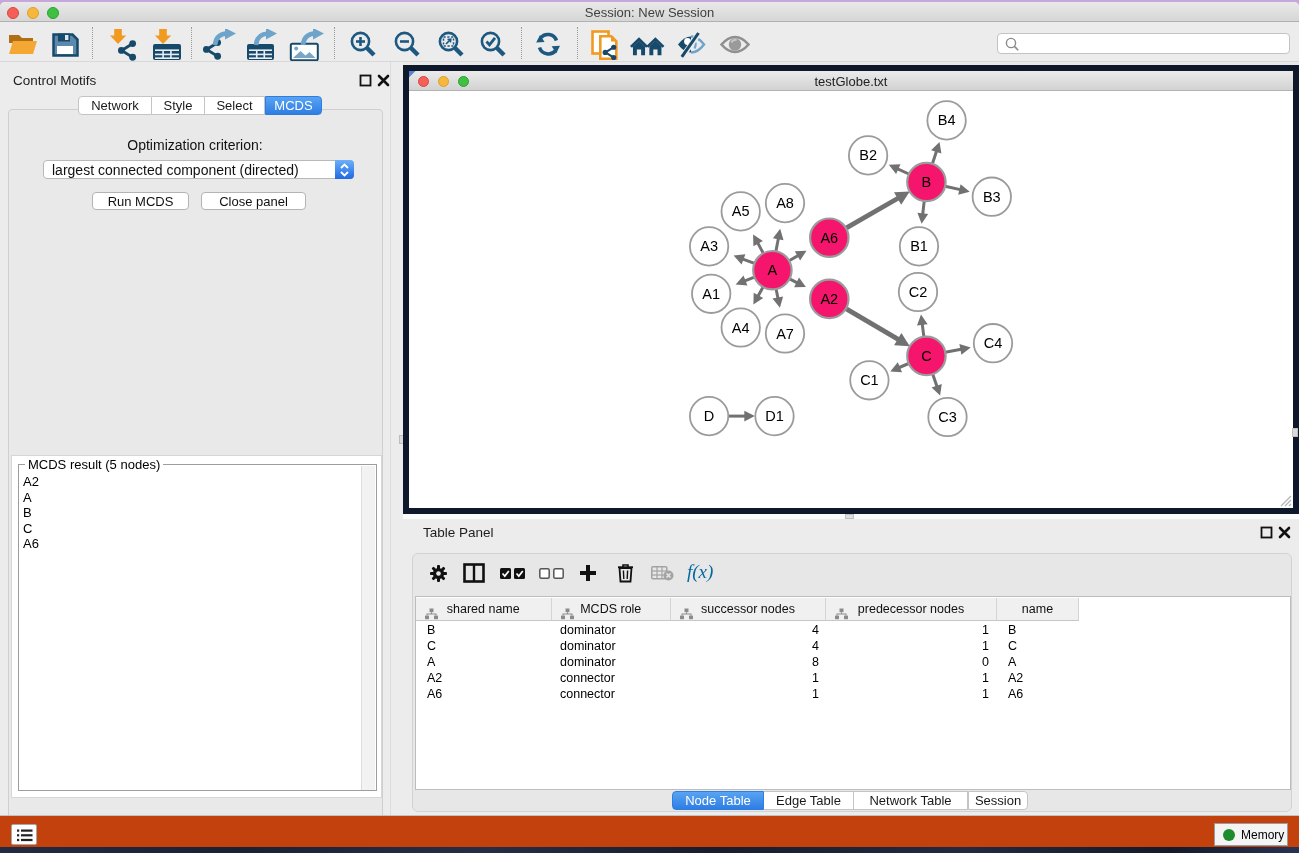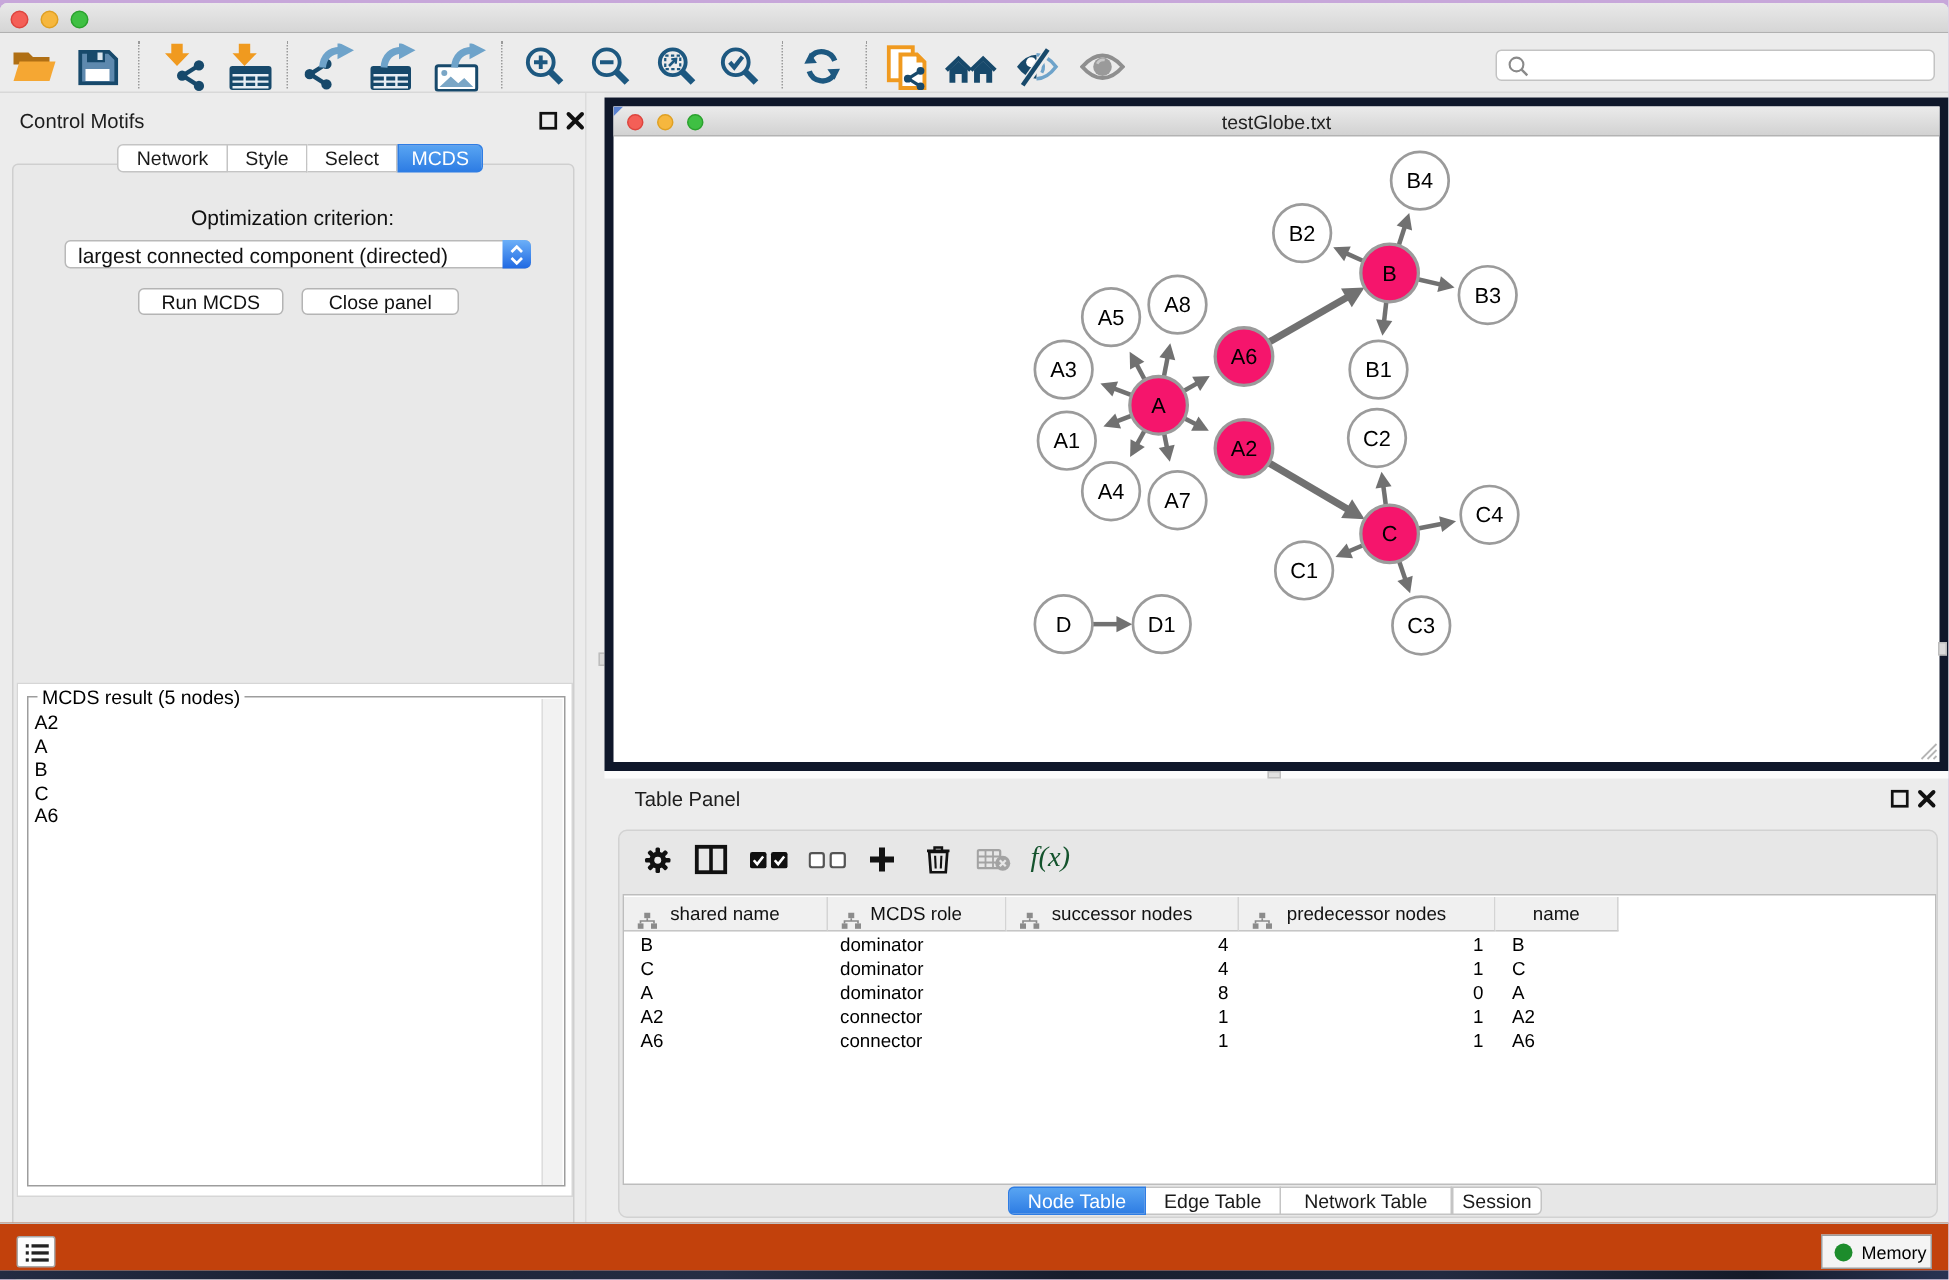--- a/index.html
+++ b/index.html
@@ -27,20 +27,21 @@
 .tcell{position:absolute;top:1px;white-space:nowrap}
 #statusbar{position:absolute;left:0;top:815px;width:1299px;height:32px;background:#c2410c;border-top:1px solid #c2c2c2}
 #darkstrip{position:absolute;left:0;top:847px;width:1299px;height:6px;background:linear-gradient(90deg,#232b42 0%,#1a2133 18%,#262e45 37%,#171d2c 55%,#222a40 74%,#141a28 90%,#283353 100%)}
 .btn{position:absolute;background:#fff;border:1px solid #b4b4b4;border-radius:4px;font-size:13px;color:#111;text-align:center}
 </style></head><body>
 <div id="app"></div>
 <div id="titlebar">
  <div class="tl" style="left:7px;background:#f45f57;border:0.5px solid #dd453e"></div>
  <div class="tl" style="left:27px;background:#f6b73e;border:0.5px solid #dfa023"></div>
  <div class="tl" style="left:47px;background:#3fc043;border:0.5px solid #2ba22e"></div>
+ <div id="title">Session: New Session</div>
 </div>
 <div id="toolbar">
     <svg class="abs" style="left:7px;top:8px" width="32" height="26" viewBox="0 0 32 26">
       <path d="M2,4 h10 l3,3 h11 v5 H2 z" fill="#b06f14"></path>
       <path d="M2,23 L6,10 h24 l-4,13 z" fill="#f5a733"></path>
     </svg>
     <svg class="abs" style="left:52px;top:8px" width="27" height="26" viewBox="0 0 27 26">
       <path d="M1.5,3.5 h19 l5,5 v16 h-24 z" fill="#5e89ae" stroke="#17496b" stroke-width="2.5"></path>
       <rect x="6" y="2.5" width="12" height="8" fill="#17496b"></rect>
       <rect x="13" y="4" width="3.4" height="5" fill="#dce6ee"></rect>
@@ -396,21 +397,21 @@
         <rect x="0.8" y="0.8" width="15" height="12" rx="1" fill="none" stroke="#a3a3a3" stroke-width="1.5"></rect>
         <g stroke="#a3a3a3" stroke-width="1.2">
           <line x1="1" y1="5" x2="16" y2="5"></line>
           <line x1="1" y1="9" x2="16" y2="9"></line>
           <line x1="6" y1="1" x2="6" y2="13"></line>
           <line x1="11" y1="1" x2="11" y2="13"></line>
         </g>
         <circle cx="17.5" cy="9.5" r="5" fill="#a3a3a3"></circle>
         <path d="M15.5,7.5 l4,4 M19.5,7.5 l-4,4" stroke="#e7e7e7" stroke-width="1.5"></path>
       </svg>
-      <div class="abs" style="left:274px;top:7px;font-family:'Liberation Serif',serif;font-style:italic;font-size:19px;color:#14532d">f(x)</div>
+      <div class="abs" style="left:274px;top:7px;font-family:'Liberation Serif',serif;font-style:italic;font-size:19px;color:#0369a1">f(x)</div>
       <div id="ttable">
         <div class="hcell" style="left:0px;width:135.5px"><span style="position:absolute;left:9px;top:5px"><svg width="13" height="12" viewBox="0 0 13 12" style="vertical-align:-2px">
               <g fill="#8b8b8b">
                 <rect x="4.5" y="0.5" width="4" height="3.6"></rect>
                 <rect x="0" y="7.6" width="4" height="3.6"></rect>
                 <rect x="9" y="7.6" width="4" height="3.6"></rect>
               </g>
               <g stroke="#8b8b8b" stroke-width="1.1" fill="none">
                 <path d="M6.5,4.2 V6 M2,7.6 V6 H11 V7.6"></path>
               </g>

